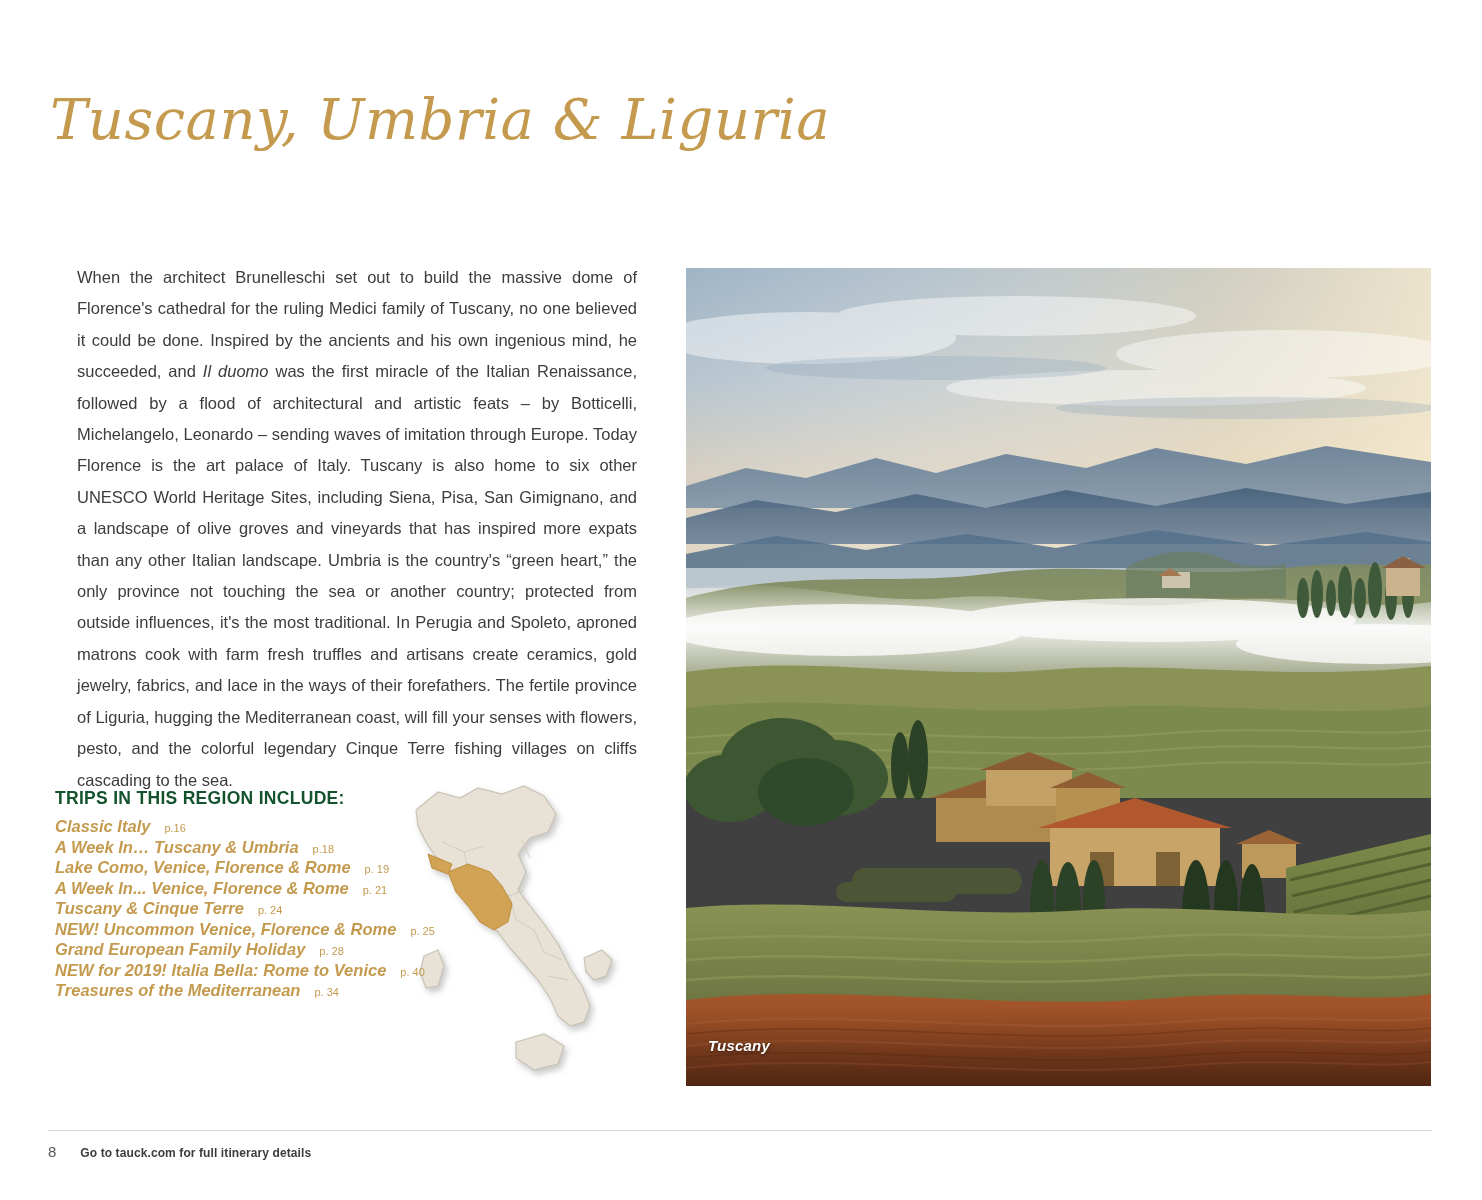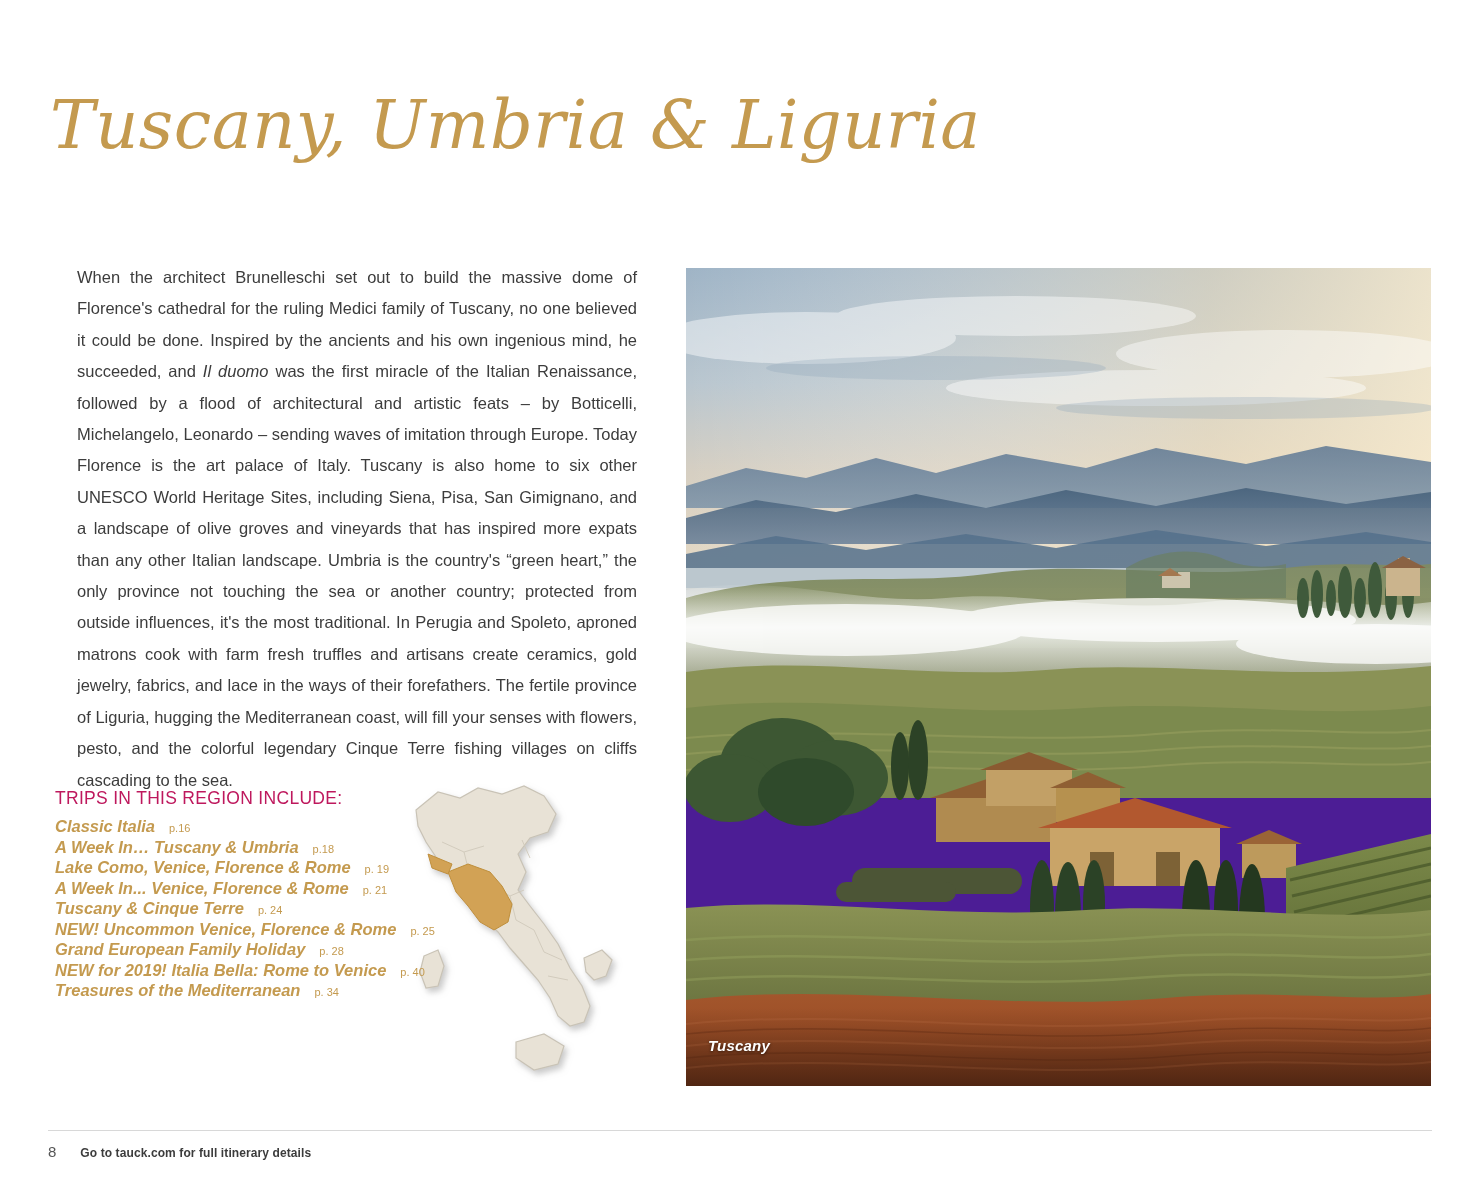--- a/index.html
+++ b/index.html
@@ -22,21 +22,21 @@
   }
 
   
   .page-title {
     position: absolute;
     left: 50px;
     top: 92px;
     font-family: "DejaVu Serif", serif;
     font-style: italic;
     font-weight: 400;
-    font-size: 67px;
+    font-size: 56px;
     line-height: 1;
     color: #c49a4f;
     letter-spacing: 0.5px;
     white-space: nowrap;
   }
 
   
   .body-column {
     position: absolute;
     left: 55px;
@@ -60,22 +60,22 @@
   
   .trips {
     position: absolute;
     left: 55px;
     top: 788px;
     width: 600px;
     z-index: 3;
   }
   .trips-heading {
     font-size: 17.5px;
-    font-weight: normal;
-    color: #be185d;
+    font-weight: bold;
+    color: #14532d;
     letter-spacing: 0.3px;
     margin-bottom: 8px;
   }
   .trip-row {
     display: flex;
     align-items: baseline;
     margin-bottom: 1.5px;
     white-space: nowrap;
   }
   .trip-name {
@@ -103,21 +103,21 @@
   }
 
   
   .photo {
     position: absolute;
     left: 686px;
     top: 268px;
     width: 745px;
     height: 818px;
     overflow: hidden;
-    background: #4c1d95;
+    background: #404040;
   }
   .photo svg {
     display: block;
     width: 100%;
     height: 100%;
   }
   .photo-caption {
     position: absolute;
     left: 22px;
     bottom: 32px;
@@ -205,21 +205,21 @@
                  L82 142 L70 126 L58 112 Z" fill="#d2a254" stroke="#bf8f3c" stroke-width="1"></path>
         <path d="M30 74 L54 84 L50 94 L34 88 Z" fill="#d2a254" stroke="#bf8f3c" stroke-width="1"></path>
       </g>
     </svg>
   </div>
 
   <div class="trips">
     <div class="trips-heading">TRIPS IN THIS REGION INCLUDE:</div>
     <div class="trip-rows">
         <div class="trip-row">
-          <span class="trip-name">Classic Italia</span>
+          <span class="trip-name">Classic Italy</span>
           <span class="trip-page">p.16</span>
         </div>
         <div class="trip-row">
           <span class="trip-name">A Week In… Tuscany &amp; Umbria</span>
           <span class="trip-page">p.18</span>
         </div>
         <div class="trip-row">
           <span class="trip-name">Lake Como, Venice, Florence &amp; Rome</span>
           <span class="trip-page">p. 19</span>
         </div>

